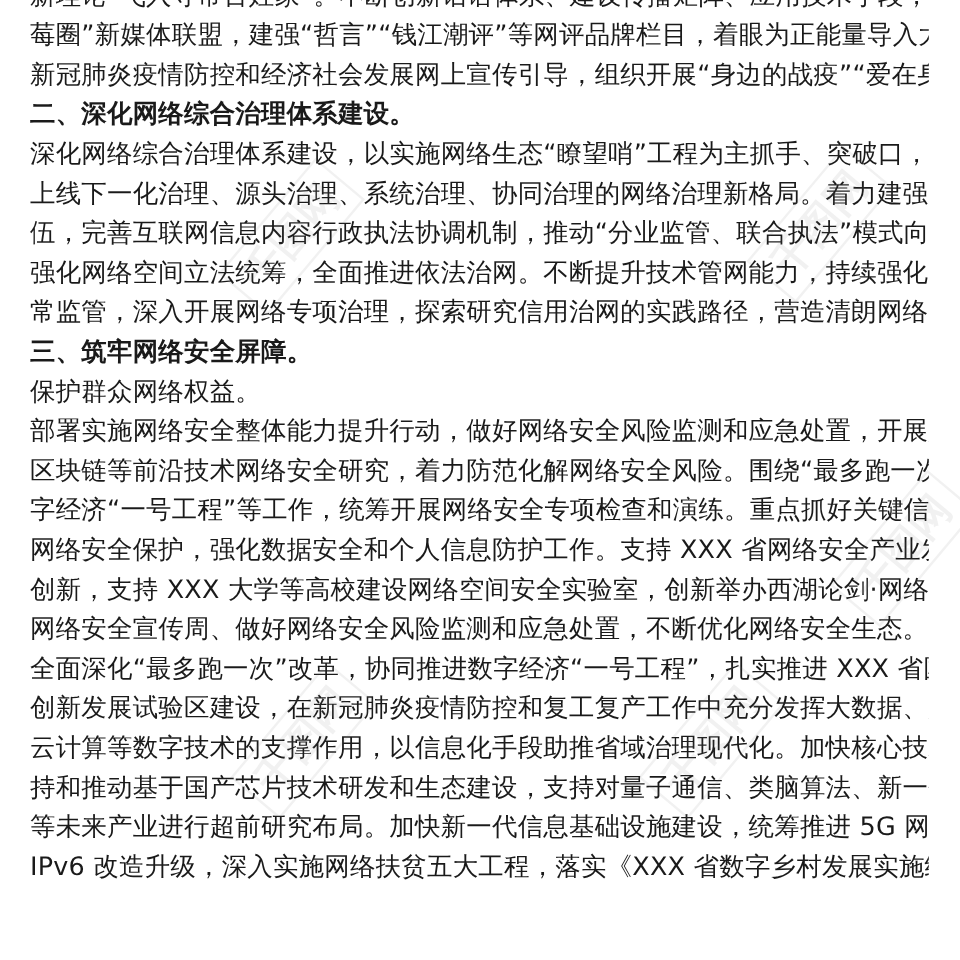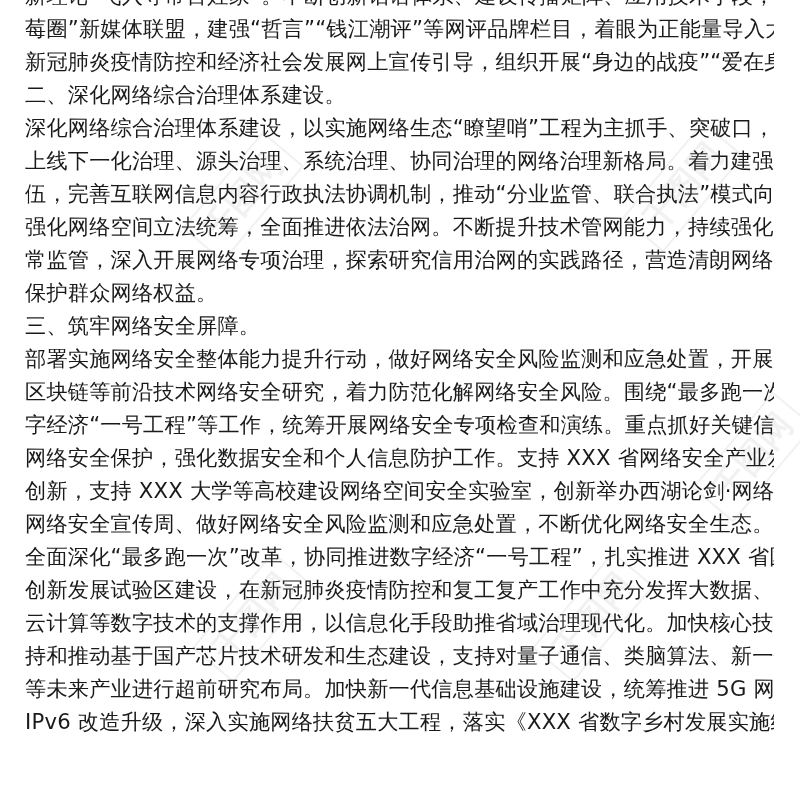--- a/index.html
+++ b/index.html
@@ -25,21 +25,21 @@
     }
     .line {
       height: 33px;
       line-height: 33px;
       font-size: 21.2px;
       white-space: nowrap;
       overflow: hidden;
       letter-spacing: 0.2px;
     }
     .heading {
-      font-weight: normal;
+      font-weight: bold;
     }
     .watermark {
       position: absolute;
       pointer-events: none;
       color: rgba(120, 120, 120, 0.10);
       font-size: 34px;
       font-weight: bold;
       border: 2px solid rgba(120, 120, 120, 0.10);
       padding: 2px 10px;
       transform: rotate(-50deg);
@@ -52,22 +52,22 @@
 <div class="page">
   <div class="line">新理论“飞入寻常百姓家”。不断创新话语体系、建设传播矩阵、应用技术手段，拓展用好“新</div>
   <div class="line">莓圈”新媒体联盟，建强“哲言”“钱江潮评”等网评品牌栏目，着眼为正能量导入大流量。统筹</div>
   <div class="line">新冠肺炎疫情防控和经济社会发展网上宣传引导，组织开展“身边的战疫”“爱在身边”主题融</div>
   <div class="line heading">二、深化网络综合治理体系建设。</div>
   <div class="line">深化网络综合治理体系建设，以实施网络生态“瞭望哨”工程为主抓手、突破口，着力构建线</div>
   <div class="line">上线下一化治理、源头治理、系统治理、协同治理的网络治理新格局。着力建强网信执法队</div>
   <div class="line">伍，完善互联网信息内容行政执法协调机制，推动“分业监管、联合执法”模式向基层延伸，</div>
   <div class="line">强化网络空间立法统筹，全面推进依法治网。不断提升技术管网能力，持续强化网络空间日</div>
   <div class="line">常监管，深入开展网络专项治理，探索研究信用治网的实践路径，营造清朗网络空间，有效</div>
+  <div class="line heading">三、筑牢网络安全屏障。</div>
   <div class="line">保护群众网络权益。</div>
-  <div class="line heading">三、筑牢网络安全屏障。</div>
   <div class="line">部署实施网络安全整体能力提升行动，做好网络安全风险监测和应急处置，开展人工智能、</div>
   <div class="line">区块链等前沿技术网络安全研究，着力防范化解网络安全风险。围绕“最多跑一次”改革和数</div>
   <div class="line">字经济“一号工程”等工作，统筹开展网络安全专项检查和演练。重点抓好关键信息基础设施</div>
   <div class="line">网络安全保护，强化数据安全和个人信息防护工作。支持 XXX 省网络安全产业发展和技术</div>
   <div class="line">创新，支持 XXX 大学等高校建设网络空间安全实验室，创新举办西湖论剑·网络安全大会、</div>
   <div class="line">网络安全宣传周、做好网络安全风险监测和应急处置，不断优化网络安全生态。</div>
   <div class="line">全面深化“最多跑一次”改革，协同推进数字经济“一号工程”，扎实推进 XXX 省国家数字经济</div>
   <div class="line">创新发展试验区建设，在新冠肺炎疫情防控和复工复产工作中充分发挥大数据、人工智能、</div>
   <div class="line">云计算等数字技术的支撑作用，以信息化手段助推省域治理现代化。加快核心技术突破，支</div>
   <div class="line">持和推动基于国产芯片技术研发和生态建设，支持对量子通信、类脑算法、新一代人工智能</div>

